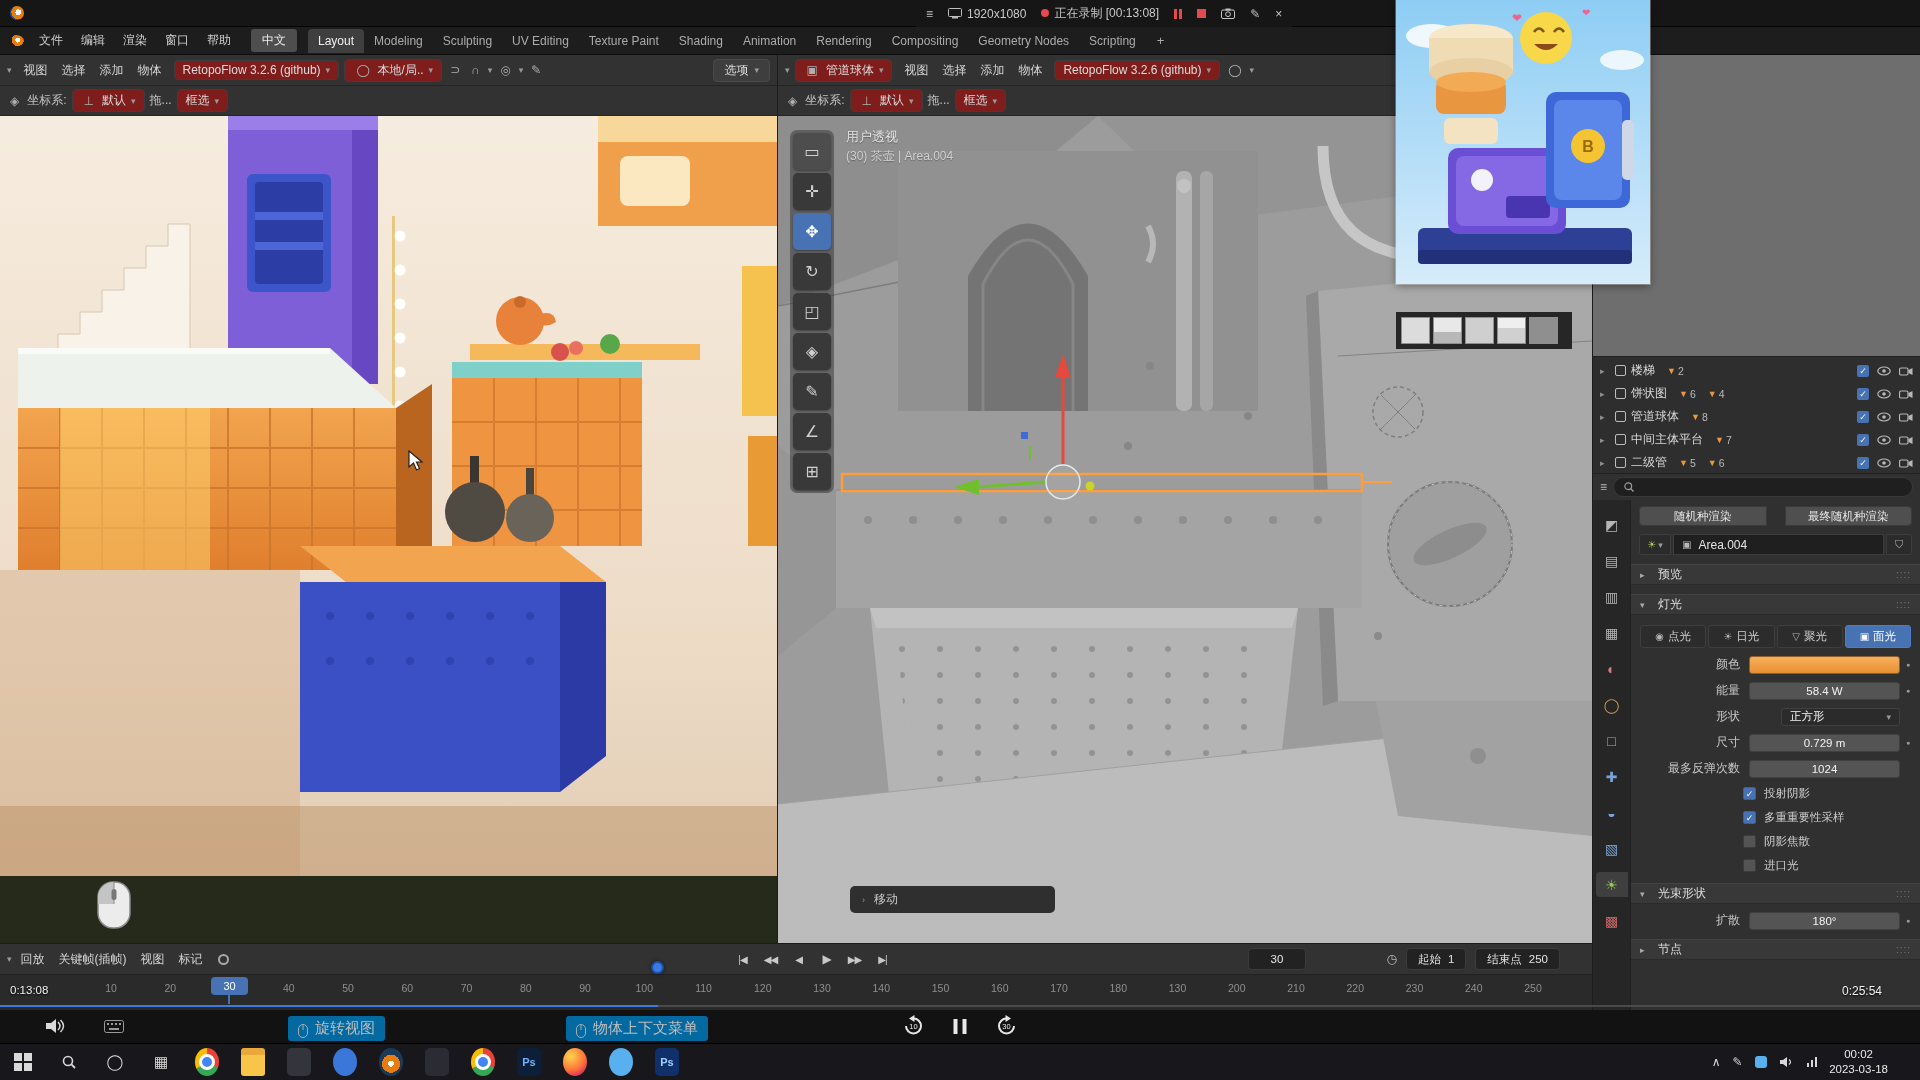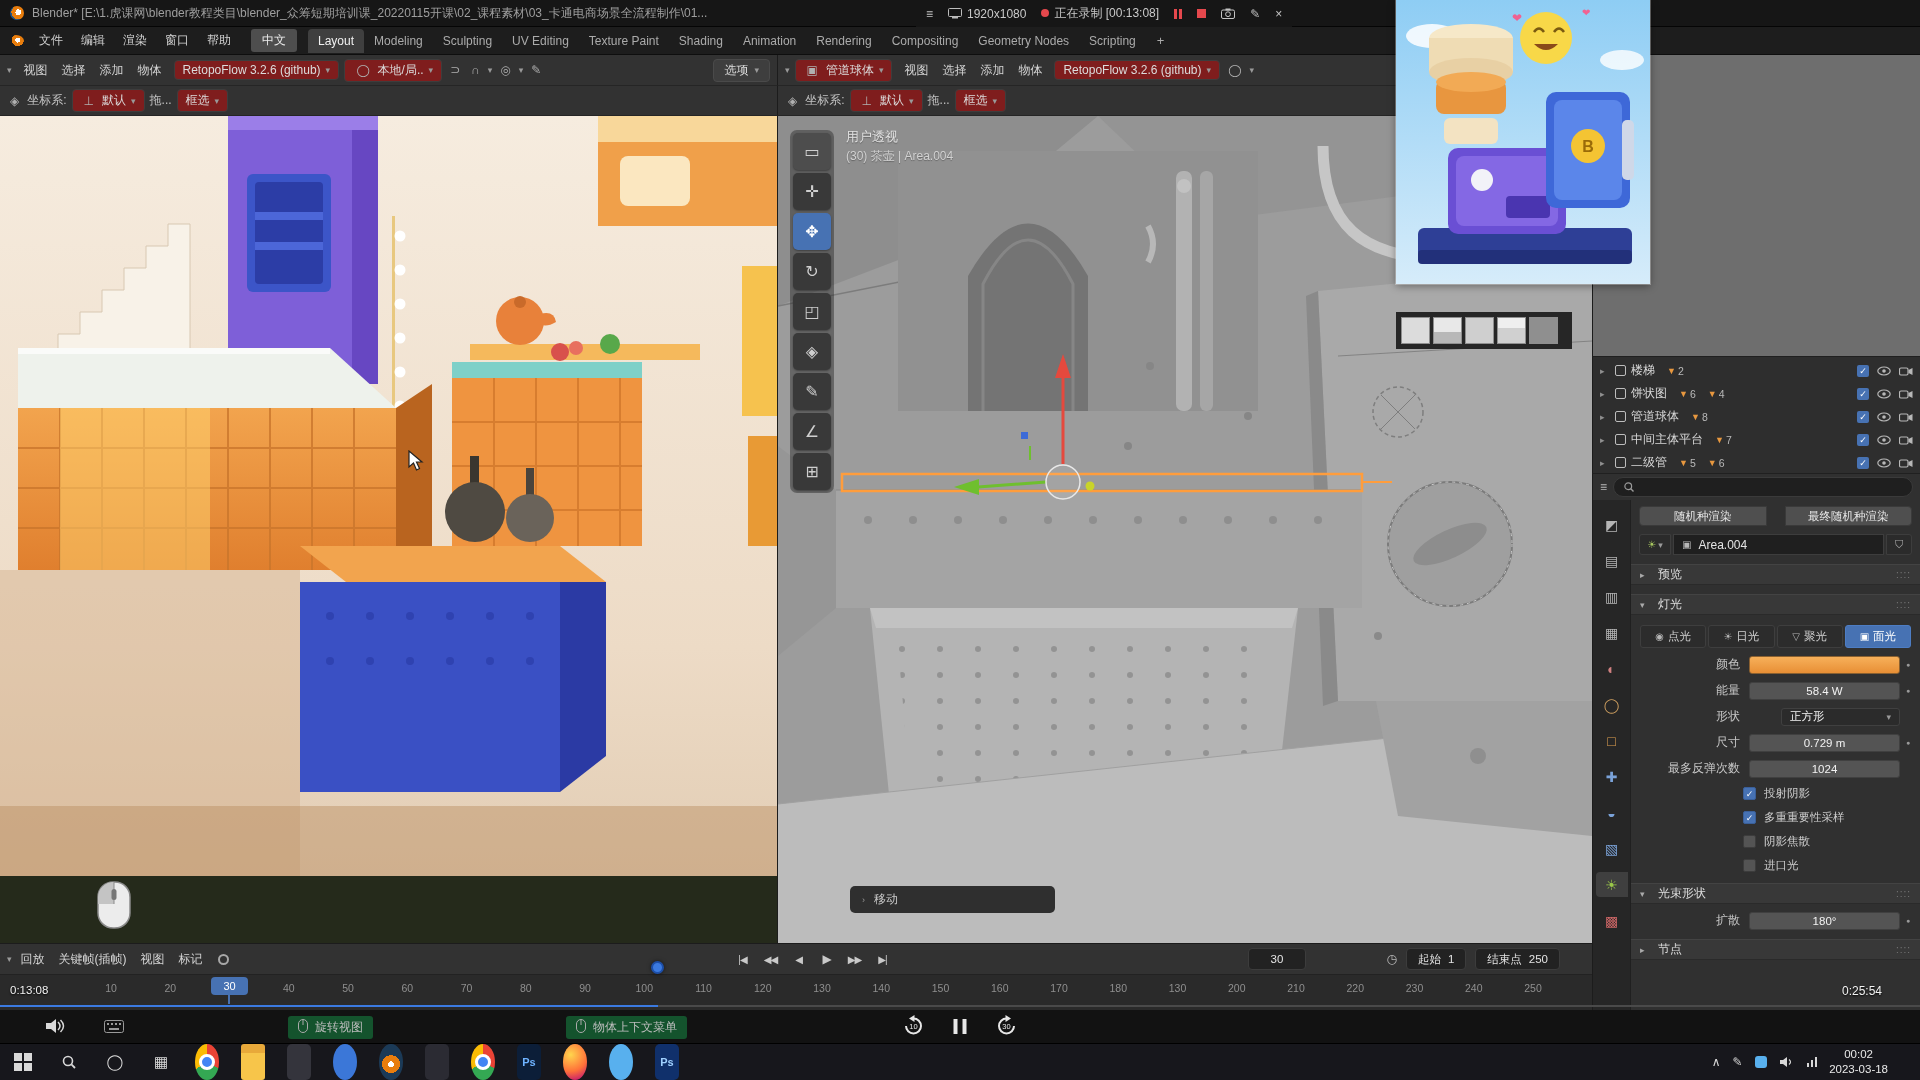--- a/index.html
+++ b/index.html
@@ -172,39 +172,39 @@
   #progress-fill{position:absolute;left:0;top:1005px;width:658px;height:2px;background:#3b7ae0;z-index:35;}
   #player-knob{position:absolute;left:651px;top:961px;width:13px;height:13px;border-radius:50%;
                background:#3b7ae0;border:2px solid #1d4fa8;z-index:40;box-shadow:0 0 4px rgba(0,0,0,.5);}
   #time-cur{position:absolute;left:10px;top:984px;font-size:11.5px;color:#f2f2f2;z-index:40;text-shadow:0 1px 2px #000;}
   #time-tot{position:absolute;left:1842px;top:984px;font-size:12px;color:#f2f2f2;z-index:40;text-shadow:0 1px 2px #000;}
 
   
   #status-bar{position:absolute;left:0;top:1010px;width:1920px;height:33px;background:#121212;z-index:36;}
   #sb-speaker{position:absolute;left:44px;top:8px;}
   #sb-keyboard{position:absolute;left:104px;top:10px;}
-  .hint-pill{position:absolute;top:6px;display:flex;align-items:flex-start;gap:7px;background:#14532d;
-             border-radius:3px;padding:3px 10px;font-size:12px;color:#bdbdbd;white-space:nowrap;}
+  .hint-pill{position:absolute;top:6px;display:flex;align-items:flex-end;gap:7px;background:#0369a1;
+             border-radius:3px;padding:3px 10px;font-size:15px;color:#bdbdbd;white-space:nowrap;}
   #hint-1{left:288px;}
   #hint-2{left:566px;}
   #status-center{position:absolute;left:50%;top:4px;transform:translateX(-50%);display:flex;
                  align-items:center;gap:28px;}
   .skip{position:relative;width:24px;height:24px;}
   .skip-num{position:absolute;left:0;top:8px;width:100%;text-align:center;font-size:7.5px;color:#e8e8e8;}
   #pause-ic{display:flex;gap:5px;}
   #pause-ic i{width:4px;height:15px;background:#e8e8e8;display:block;}
 
   
   #taskbar{position:absolute;left:0;top:1043px;width:1920px;height:37px;background:#17171c;display:flex;
            align-items:center;z-index:50;border-top:1px solid #000;}
   .tb-btn{width:46px;height:37px;display:flex;align-items:center;justify-content:center;flex:0 0 auto;}
   .win-grid{display:grid;grid-template-columns:8px 8px;gap:2px;}
   .win-grid i{width:8px;height:8px;background:#d9d9d9;display:block;}
   .tb-glyph{color:#d8d8d8;font-size:15px;display:flex;align-items:center;}
-  .tb-ic{width:24px;height:36px;border-radius:5px;display:flex;align-items:center;justify-content:center;
+  .tb-ic{width:24px;height:28px;border-radius:5px;display:flex;align-items:center;justify-content:center;
          font-size:11px;font-weight:bold;position:relative;}
   .ic-chrome{border-radius:50%;background:conic-gradient(#ea4335 0 33%,#34a853 0 66%,#fbbc05 0 100%);}
   .ic-chrome::after{content:"";width:10px;height:10px;background:#4285f4;border:3px solid #fff;border-radius:50%;}
   .ic-firefox{border-radius:50%;background:radial-gradient(circle at 32% 30%,#ffd54d,#ff7139 55%,#b5007f);}
   .ic-blender{border-radius:50%;background:radial-gradient(circle at 50% 56%,#fff 0 3px,#e87d0d 3px 9px,#1b3a57 9px);}
   .ic-folder{background:linear-gradient(180deg,#e8a93a 0 26%,#f7c54a 26%);border-radius:3px;}
   #tb-tray{margin-left:auto;display:flex;align-items:center;gap:12px;padding-right:8px;}
   .tray-glyph{color:#d8d8d8;font-size:12px;}
   .tray-dot{width:12px;height:12px;border-radius:3px;display:inline-block;}
   #net-bars{display:flex;align-items:flex-end;gap:1.5px;}
@@ -218,21 +218,20 @@
   #cursor-arrow{position:absolute;left:408px;top:450px;z-index:26;}
   #mouse-overlay{position:absolute;left:96px;top:880px;z-index:26;}
 </style>
 </head>
 <body>
 
 <div id="root">
 
   <header id="title-bar">
     <span id="blender-app-icon"></span>
-    <span id="title-text">Blender* [E:\1.虎课网\blender教程类目\blender_众筹短期培训课_20220115开课\02_课程素材\03_卡通电商场景全流程制作\01...</span>
   </header>
   <div id="recorder-bar">
     <span class="rec-ic">≡</span>
     <span style="display:flex;align-items:center;gap:5px;">
       <svg width="14" height="11">
           <rect x="0.5" y="0.5" width="13" height="8" rx="1" fill="none" stroke="#bdbdbd"></rect>
           <rect x="4" y="9" width="6" height="1.5" fill="#bdbdbd"></rect>
         </svg>
       <span>1920x1080</span>
     </span>

